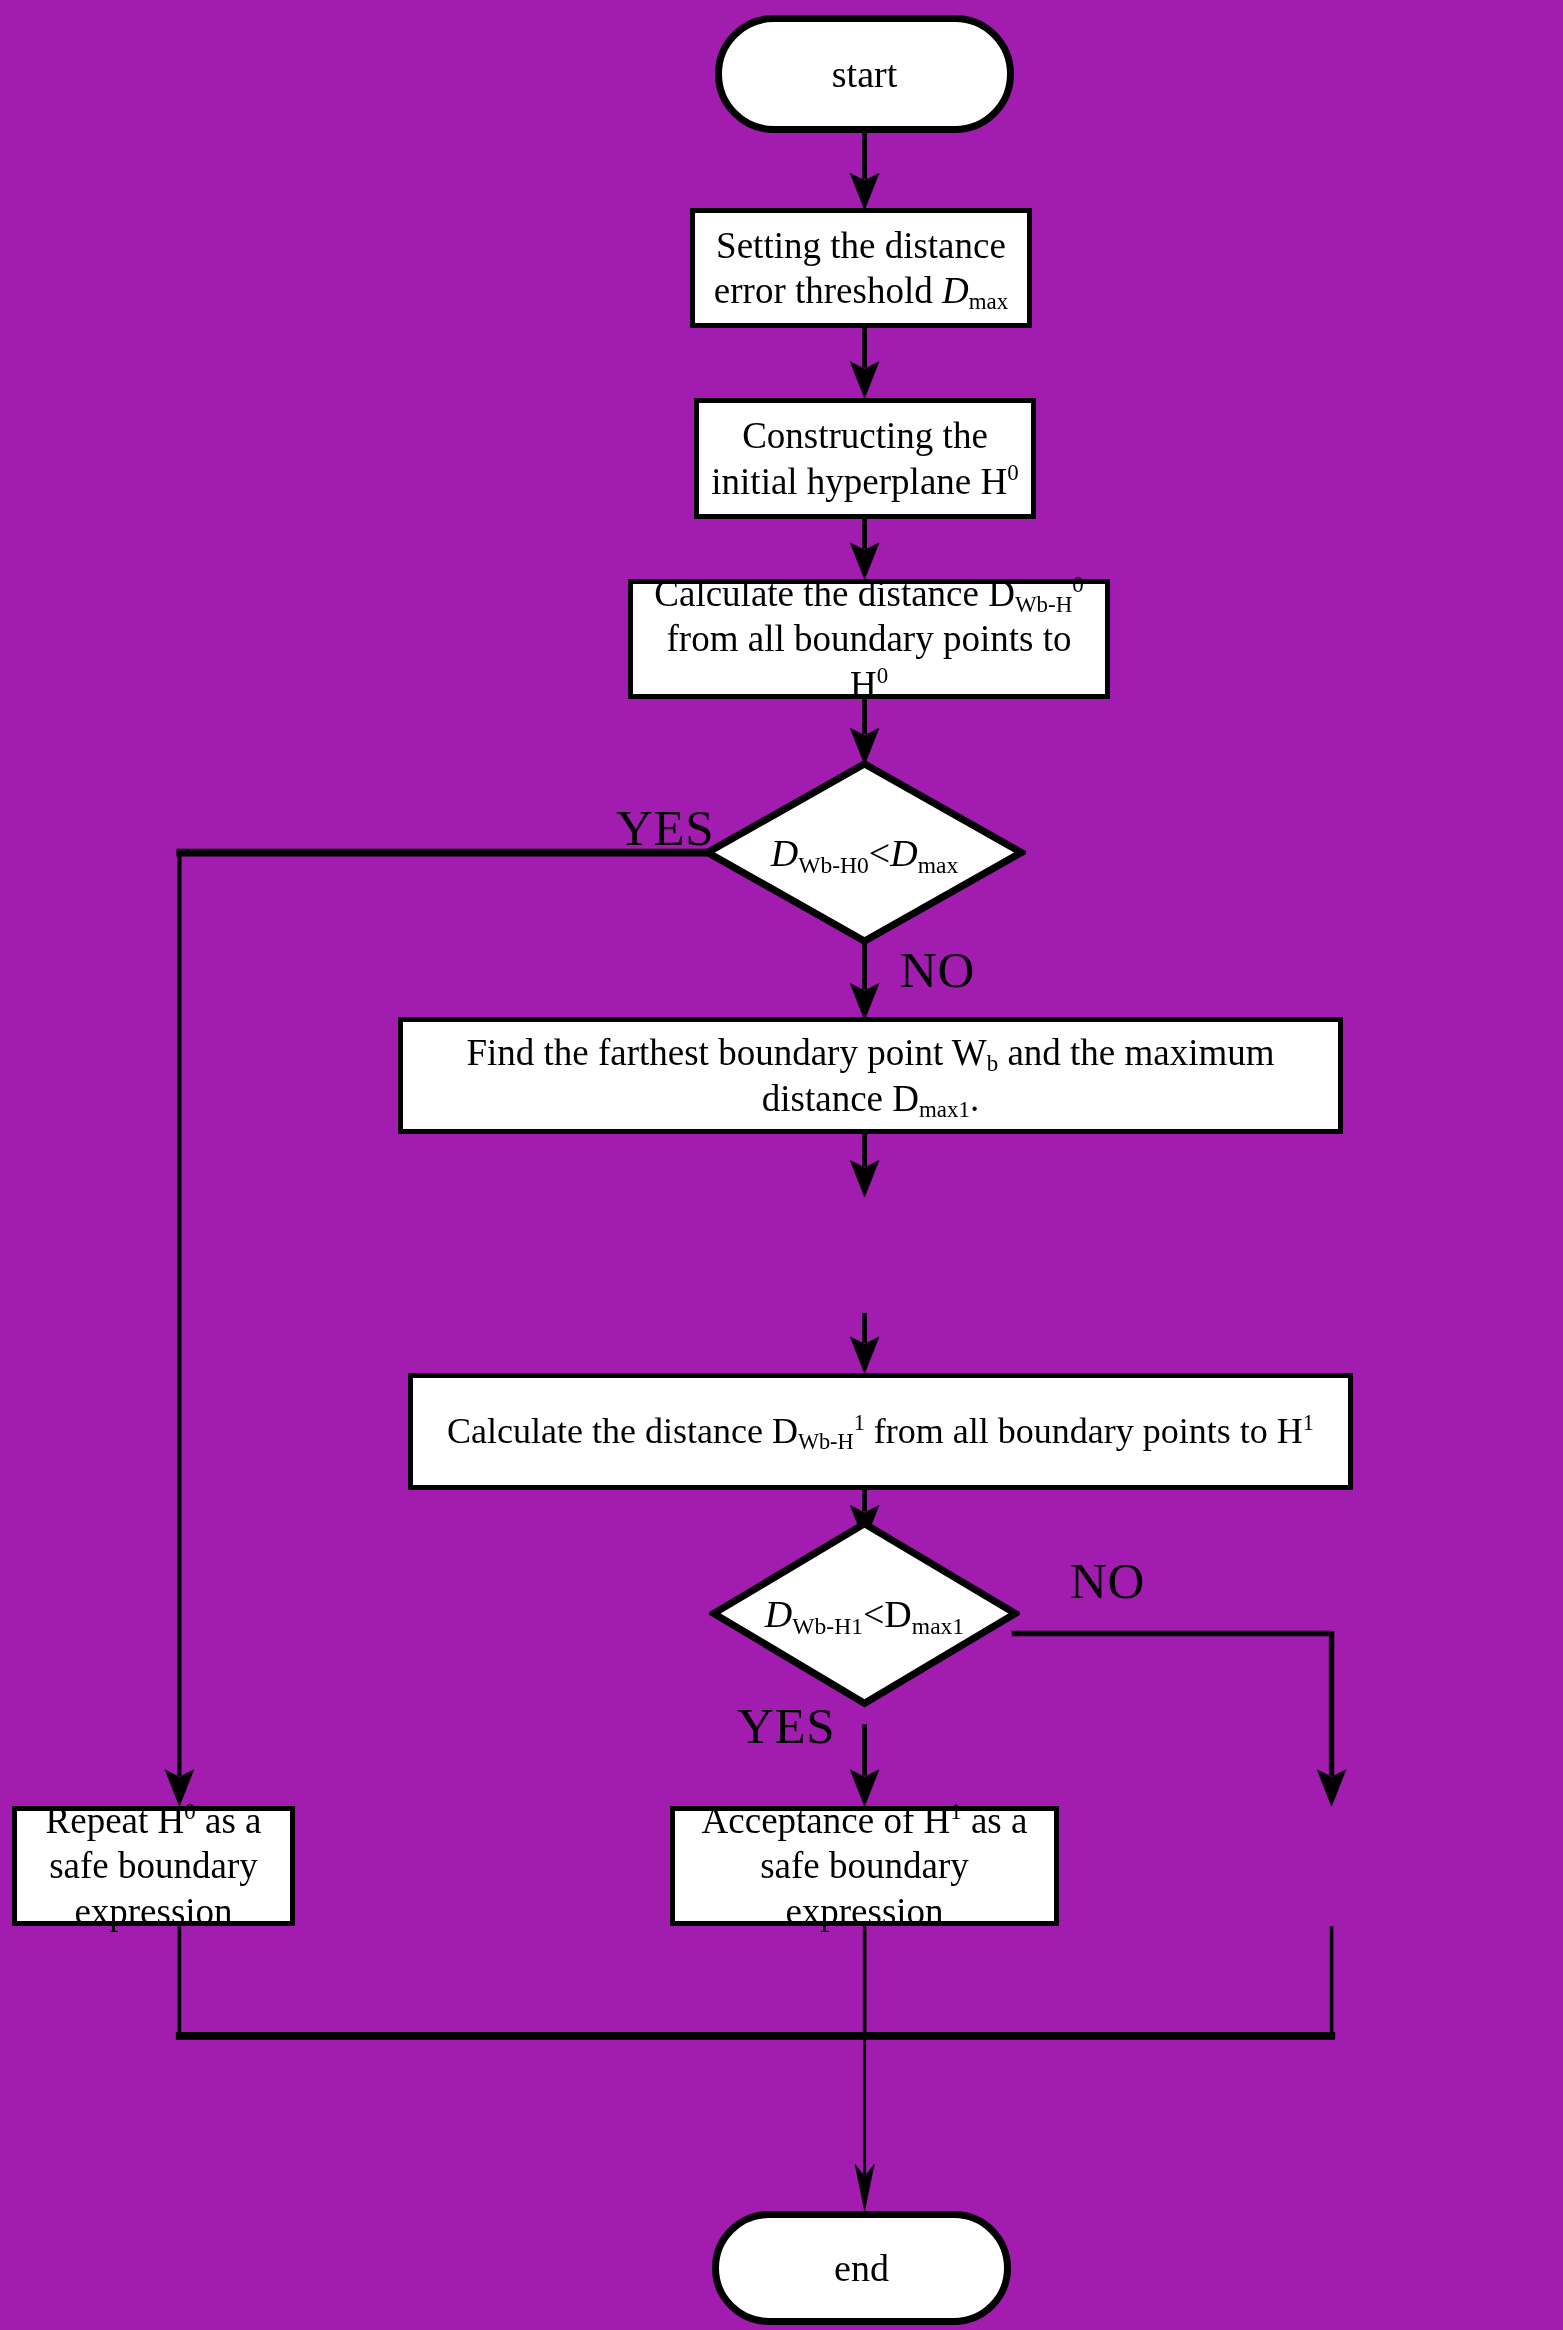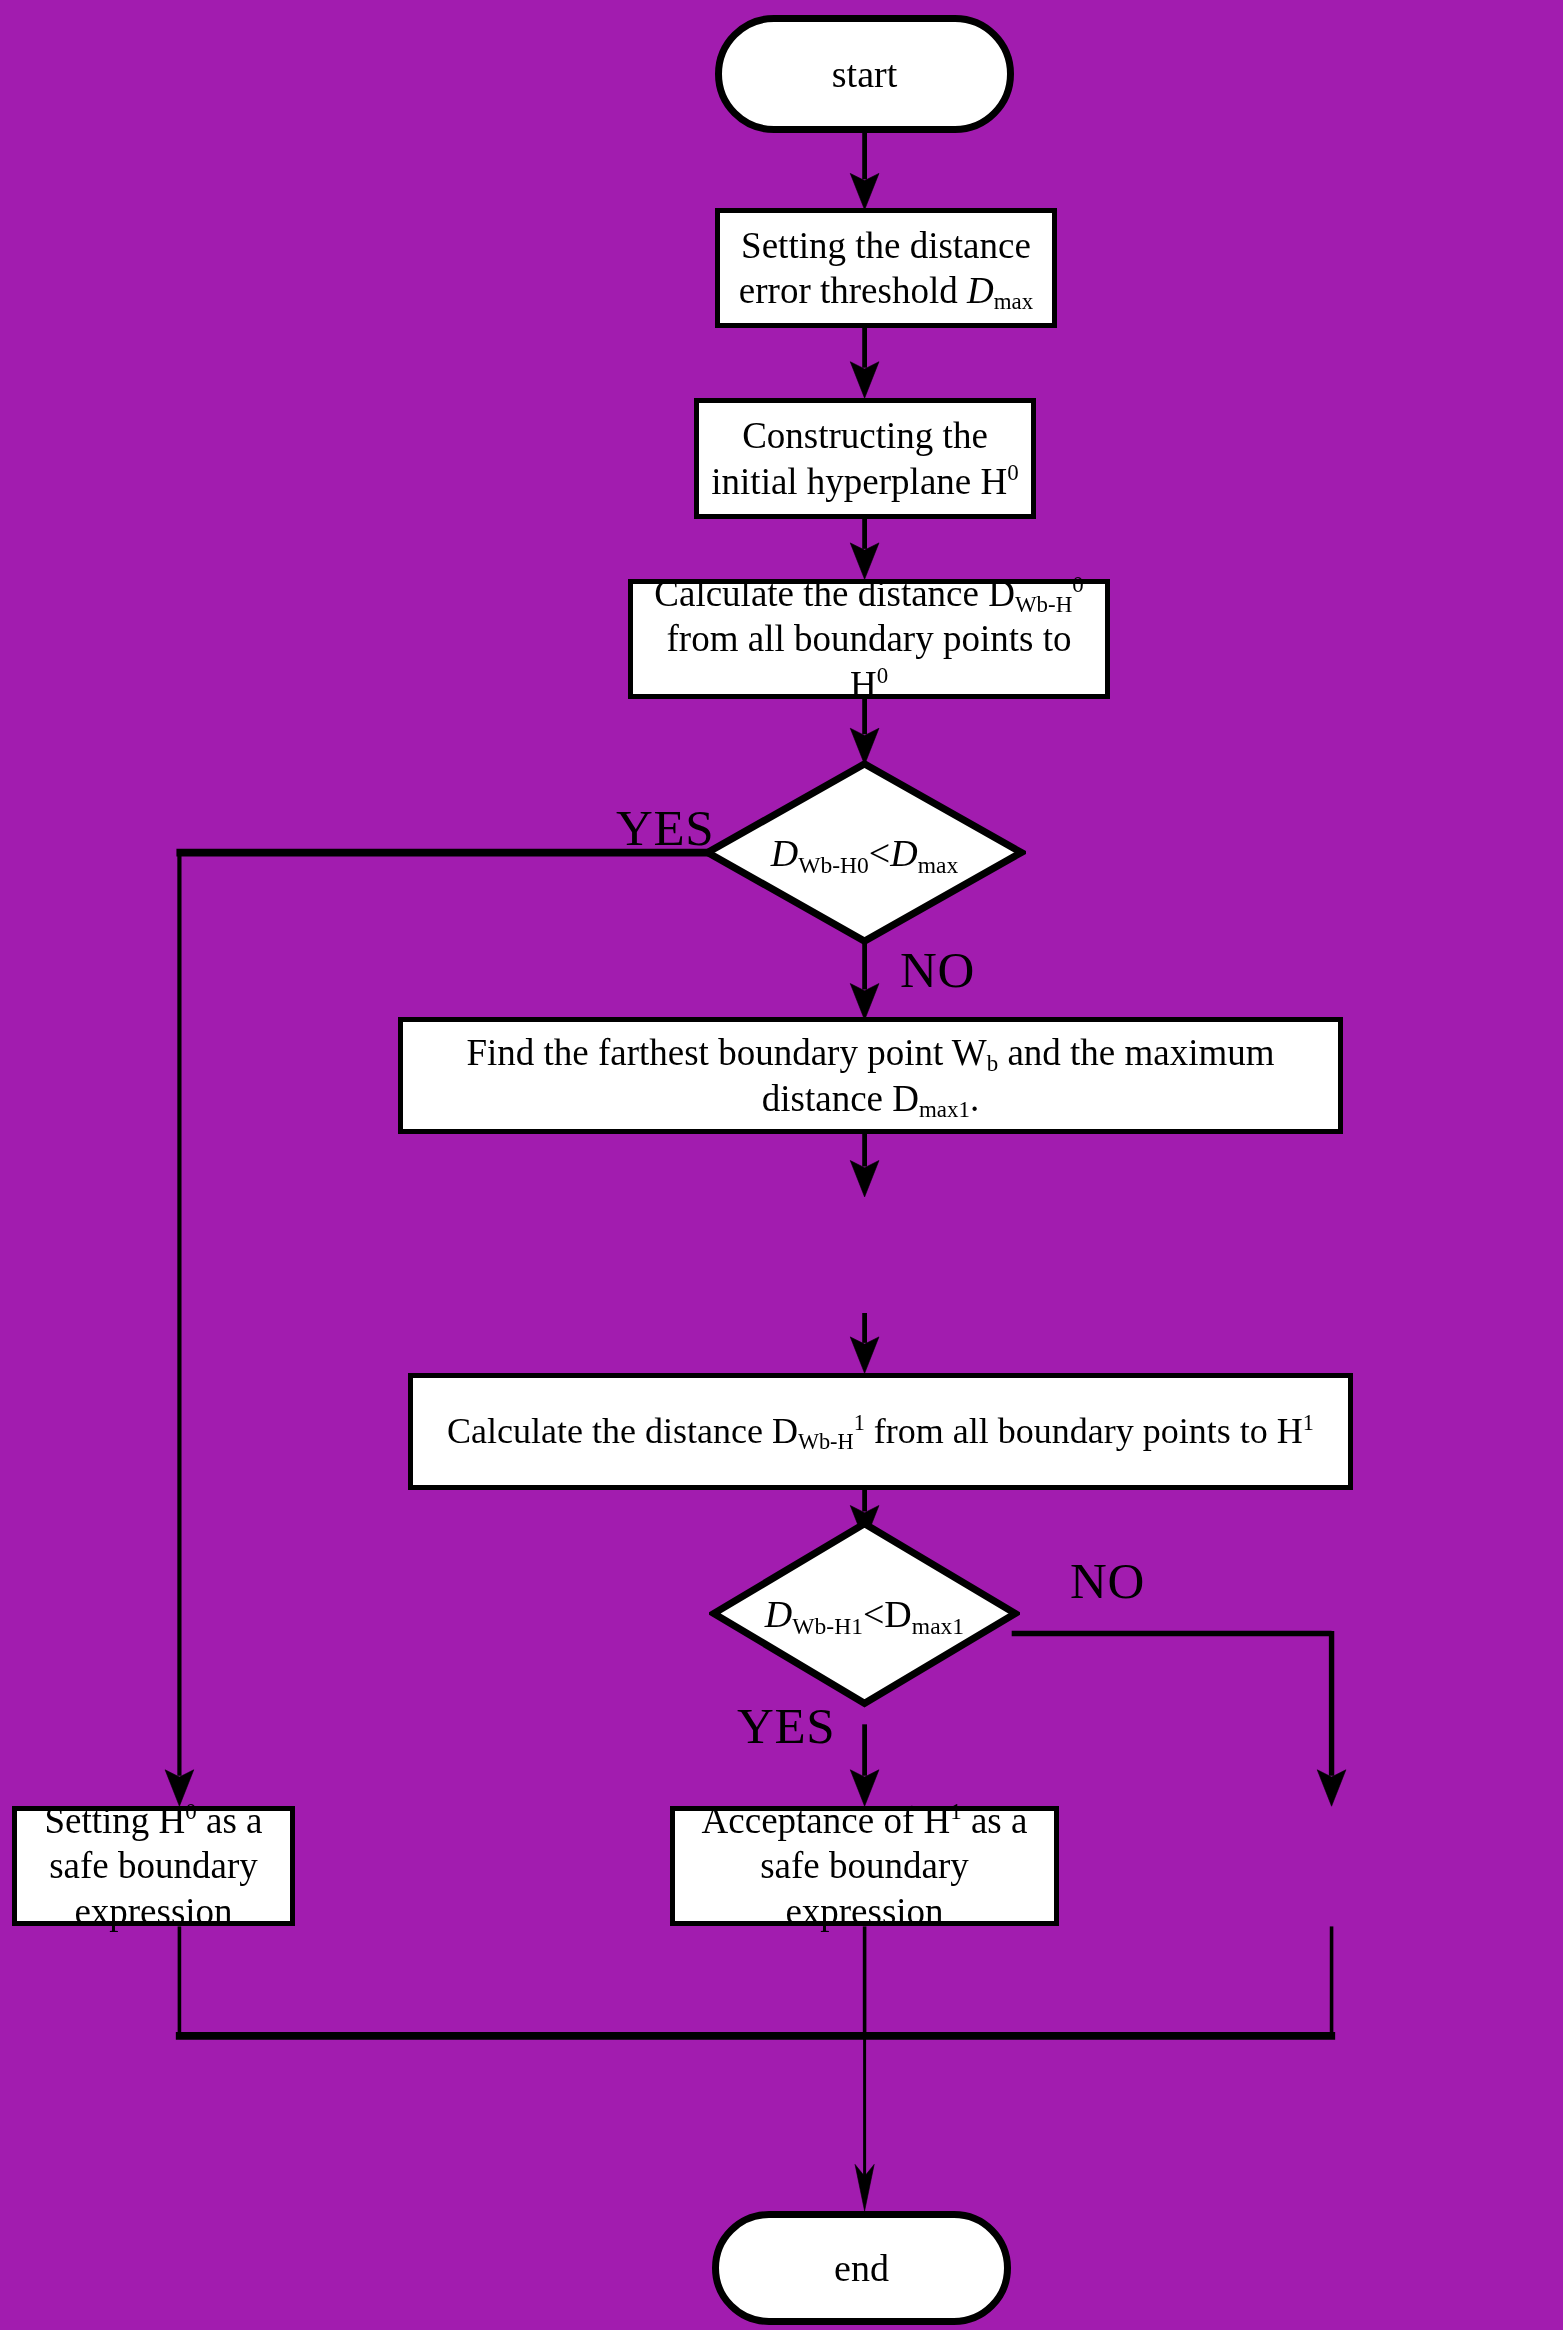--- a/index.html
+++ b/index.html
@@ -84,21 +84,21 @@
         <line x1="1446" y1="3405" x2="1446" y2="3655" stroke-width="5"></line>
         <polygon points="1446,3698 1430,3620 1446,3640 1462,3620"></polygon>
       </g>
     </g>
   </svg>
 
   <div class="node term" style="left:715px;top:15px;width:299px;height:118px;">
     <span>start</span>
   </div>
 
-  <div class="node proc" style="left:715px;top:208px;width:342px;height:120px;">
+  <div class="node proc" style="left:690px;top:208px;width:342px;height:120px;">
     <span><span>Setting the distance error threshold </span><span class="it">D</span><sub>max</sub></span>
   </div>
 
   <div class="node proc" style="left:694px;top:398px;width:342px;height:121px;">
     <span><span>Constructing the initial hyperplane H</span><sup>0</sup></span>
   </div>
 
   <div class="node proc" style="left:628px;top:579px;width:482px;height:120px;">
     <span><span>Calculate the distance D</span><sub>Wb-H</sub><sup>0</sup><span> from all boundary points to H</span><sup>0</sup></span>
   </div>
@@ -120,21 +120,21 @@
   </div>
 
   <div class="node diamond" style="left:709px;top:1519px;width:311px;height:189px;">
     <svg width="311" height="189" viewBox="0 0 520 316">
       <polygon points="260,8 512,158 260,308 8,158" fill="#ffffff" stroke="#000000" stroke-width="12"></polygon>
     </svg>
     <span class="dlabel"><span class="it">D</span><sub>Wb-H1</sub><span>&lt;</span><span>D</span><sub>max1</sub></span>
   </div>
 
   <div class="node proc" style="left:12px;top:1806px;width:283px;height:120px;">
-    <span><span>Setting H</span><sup>0</sup><span> as a safe boundary expression</span></span>
+    <span><span>Repeat H</span><sup>0</sup><span> as a safe boundary expression</span></span>
   </div>
 
   <div class="node proc" style="left:670px;top:1806px;width:389px;height:120px;">
     <span><span>Acceptance of H</span><sup>1</sup><span> as a safe boundary expression</span></span>
   </div>
 
 
   <div class="node term" style="left:712px;top:2211px;width:299px;height:114px;">
     <span>end</span>
   </div>

